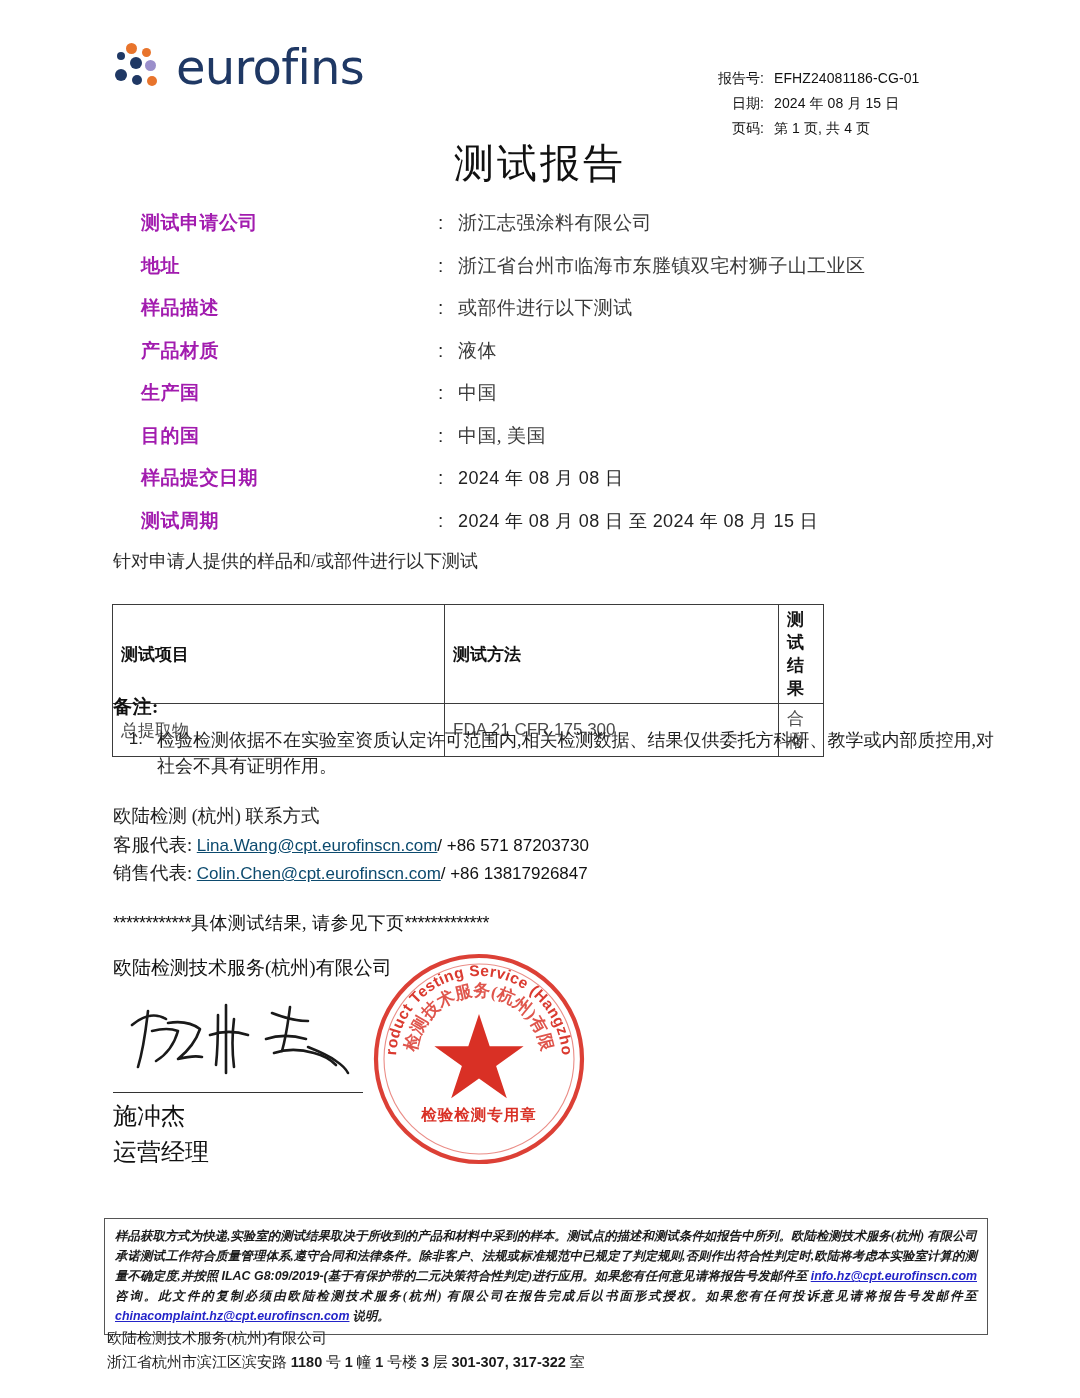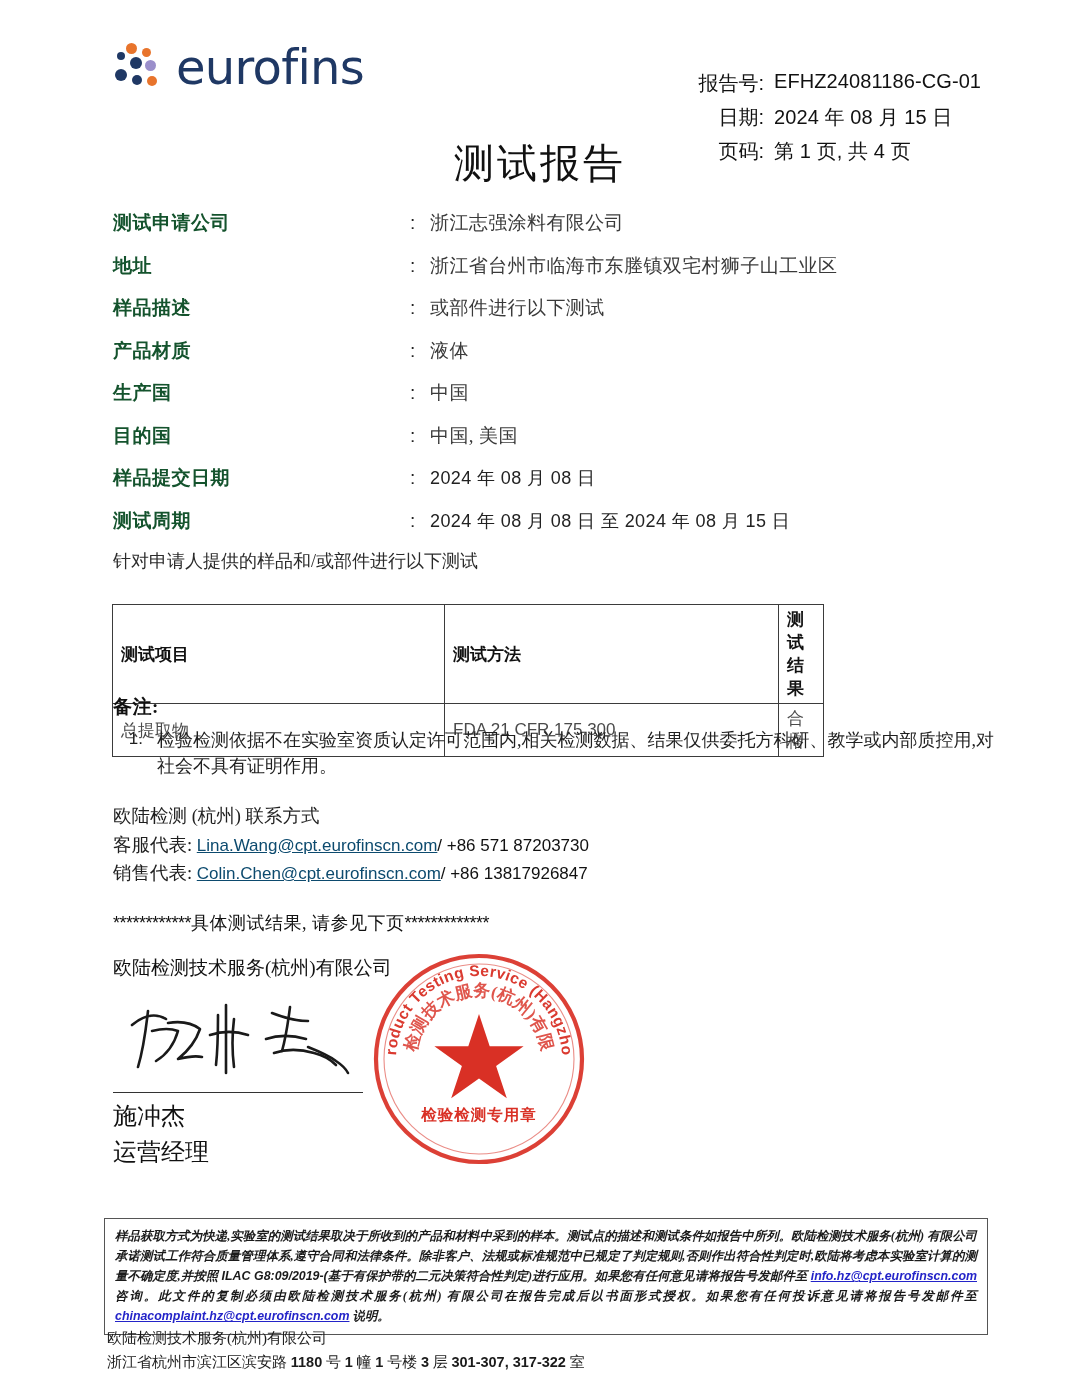--- a/index.html
+++ b/index.html
@@ -43,21 +43,21 @@
     font-weight: 400;
     letter-spacing: -0.7px;
     color: #1f3864;
     line-height: 1;
   }
 
   .report-meta {
     position: absolute;
     left: 690px; top: 36px;
     font-family: "Liberation Sans", sans-serif;
-    font-size: 20px;
+    font-size: 14px;
     color: #111;
   }
   .report-meta .row { display: flex; margin-bottom: 7px; }
   .report-meta .rm-label {
     width: 84px;
     text-align: right;
     padding-right: 10px;
     white-space: nowrap;
   }
   .report-meta .rm-val { white-space: nowrap; letter-spacing: 0.1px; }
@@ -85,21 +85,22 @@
     display: flex;
     align-items: baseline;
     height: 42.5px;
     font-size: 19px;
   }
   .f-label {
     width: 297px;
     font-weight: 700;
     font-family: "Liberation Serif", serif;
     letter-spacing: 0.5px;
-    color: #14532d;
+    color: #a21caf;
+    margin-left: 28px;
   }
   .f-colon { width: 20px; color: #222; font-family: "Liberation Sans", sans-serif; }
   .f-value {
     color: #3a3a3a;
     font-family: "Liberation Serif", serif;
     letter-spacing: 0.4px;
   }
   .f-value.num { font-family: "Liberation Sans", sans-serif; font-size: 18px; color: #222; }
 
   .intro-line {

